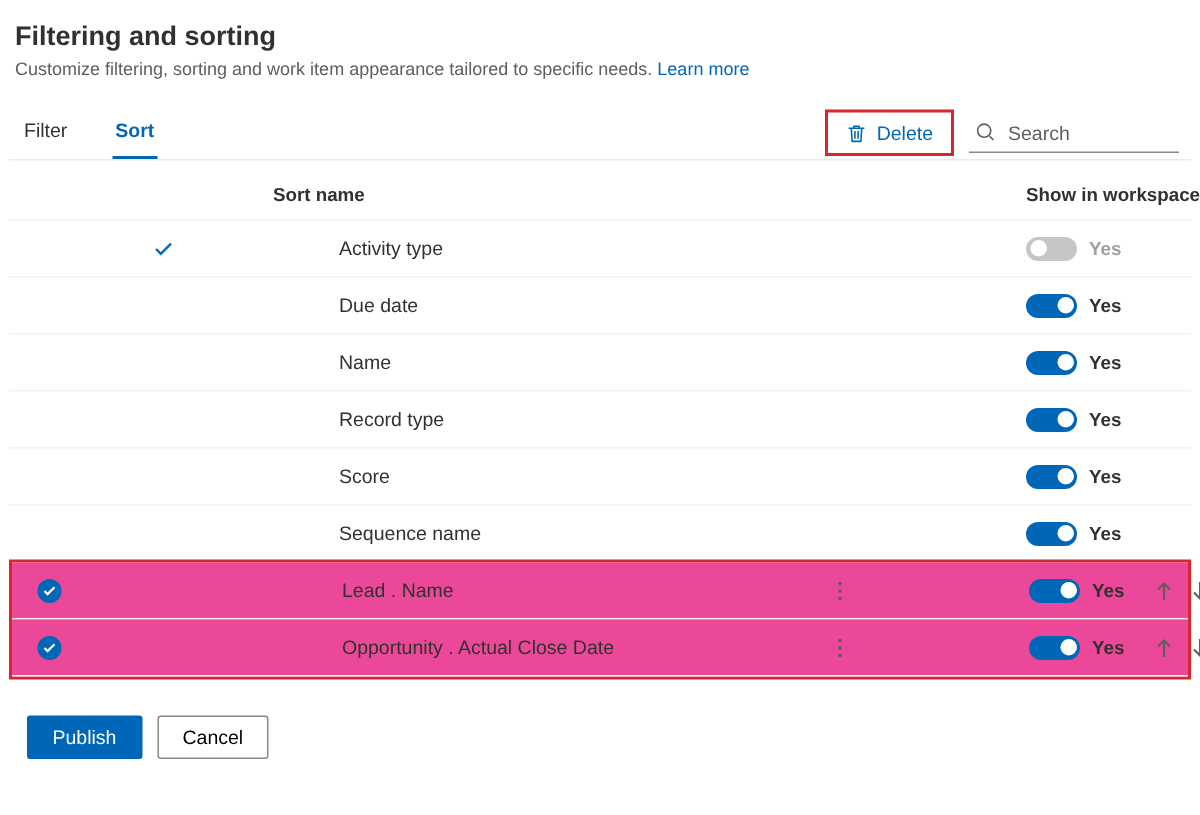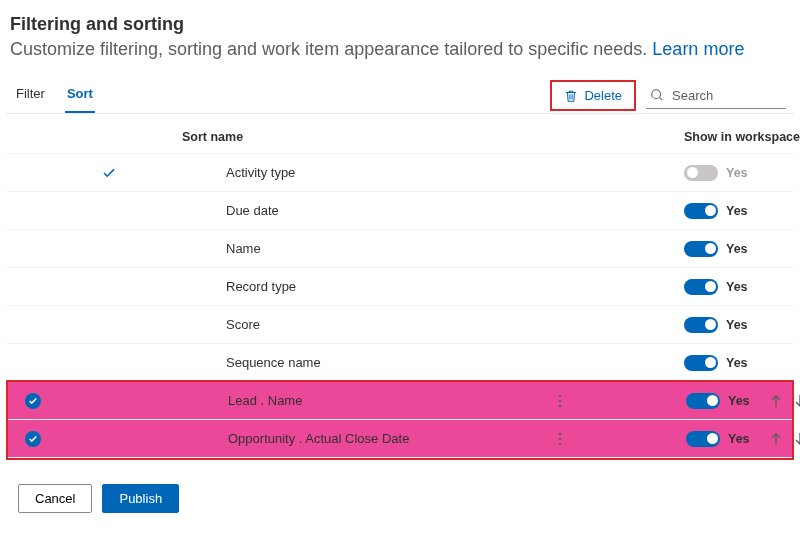--- a/index.html
+++ b/index.html
@@ -11,32 +11,32 @@
     background: #fff;
     width: 800px;
   }
   .page { padding: 10px 6px 20px 6px; }
   h1 {
     font-size: 18px;
     font-weight: 600;
     margin: 4px 0 4px 4px;
   }
   .subtitle {
-    font-size: 18px;
+    font-size: 12px;
     color: #605e5c;
     margin: 0 0 18px 4px;
   }
   .subtitle a { color: #0067b8; text-decoration: none; }
   .toolbar {
     display: flex;
     align-items: center;
     border-bottom: 1px solid #edebe9;
     padding: 0 8px;
   }
-  .tabs { display: flex; gap: 18px; text-align: right; }
+  .tabs { display: flex; gap: 28px; text-align: right; }
   .tab {
     padding: 8px 2px 10px 2px;
     font-size: 13px;
     color: #323130;
     cursor: pointer;
     border-bottom: 2px solid transparent;
   }
   .tab.active {
     color: #0067b8;
     font-weight: 600;
@@ -349,16 +349,16 @@
                   </svg>
                 </span>
               </div>
             </div>
           </div>
         </div>
       </div>
   </div>
 
   <div class="footer">
+    <button class="btn primary">Publish</button>
     <button class="btn">Cancel</button>
-    <button class="btn primary">Publish</button>
   </div>
 </div>
 
 </body></html>

